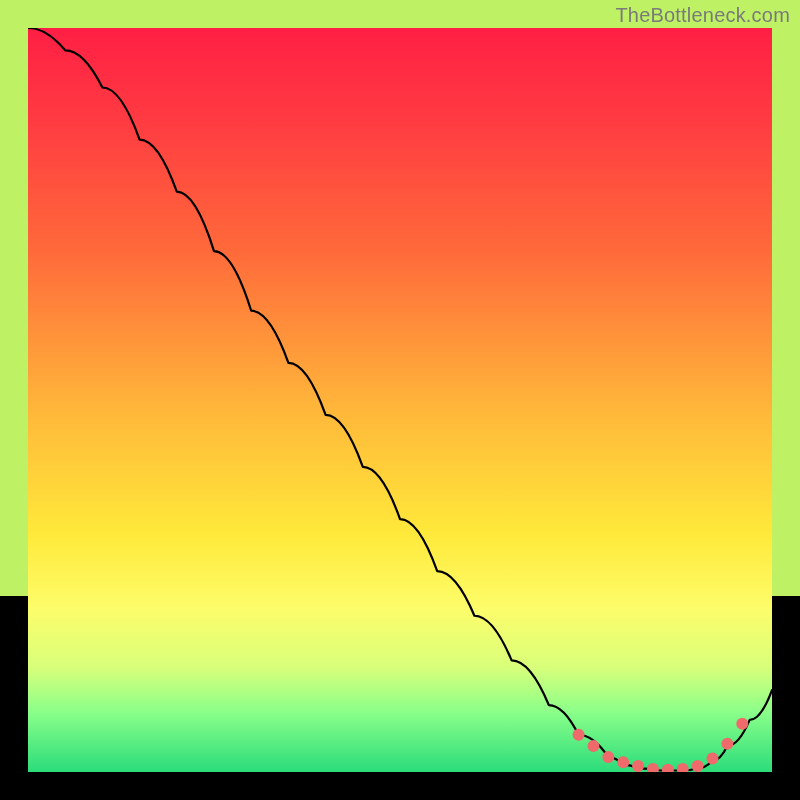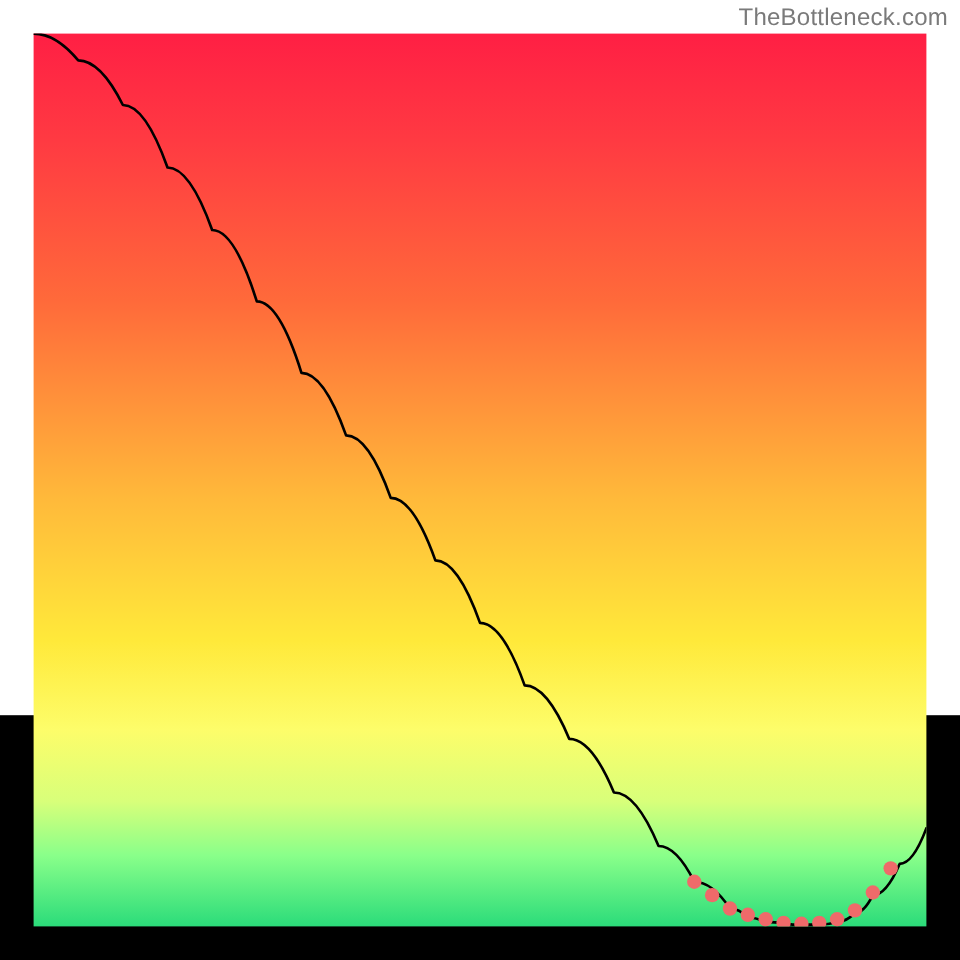--- a/index.html
+++ b/index.html
@@ -1,21 +1,21 @@
 <!DOCTYPE html>
 <html><head>
 <meta charset="utf-8">
 <style>
   * { margin: 0; padding: 0; box-sizing: border-box; }
   html, body { width: 800px; height: 800px; background: #000; overflow: hidden; }
   .frame {
     position: relative;
     width: 800px;
     height: 596px;
-    background: #ffffff;
+    background: #bef264;
   }
   .attribution {
     position: absolute;
     top: 4px;
     right: 10px;
     color: #7a7a7a;
     font-family: Arial, Helvetica, sans-serif;
     font-size: 20px;
     letter-spacing: 0.2px;
   }

